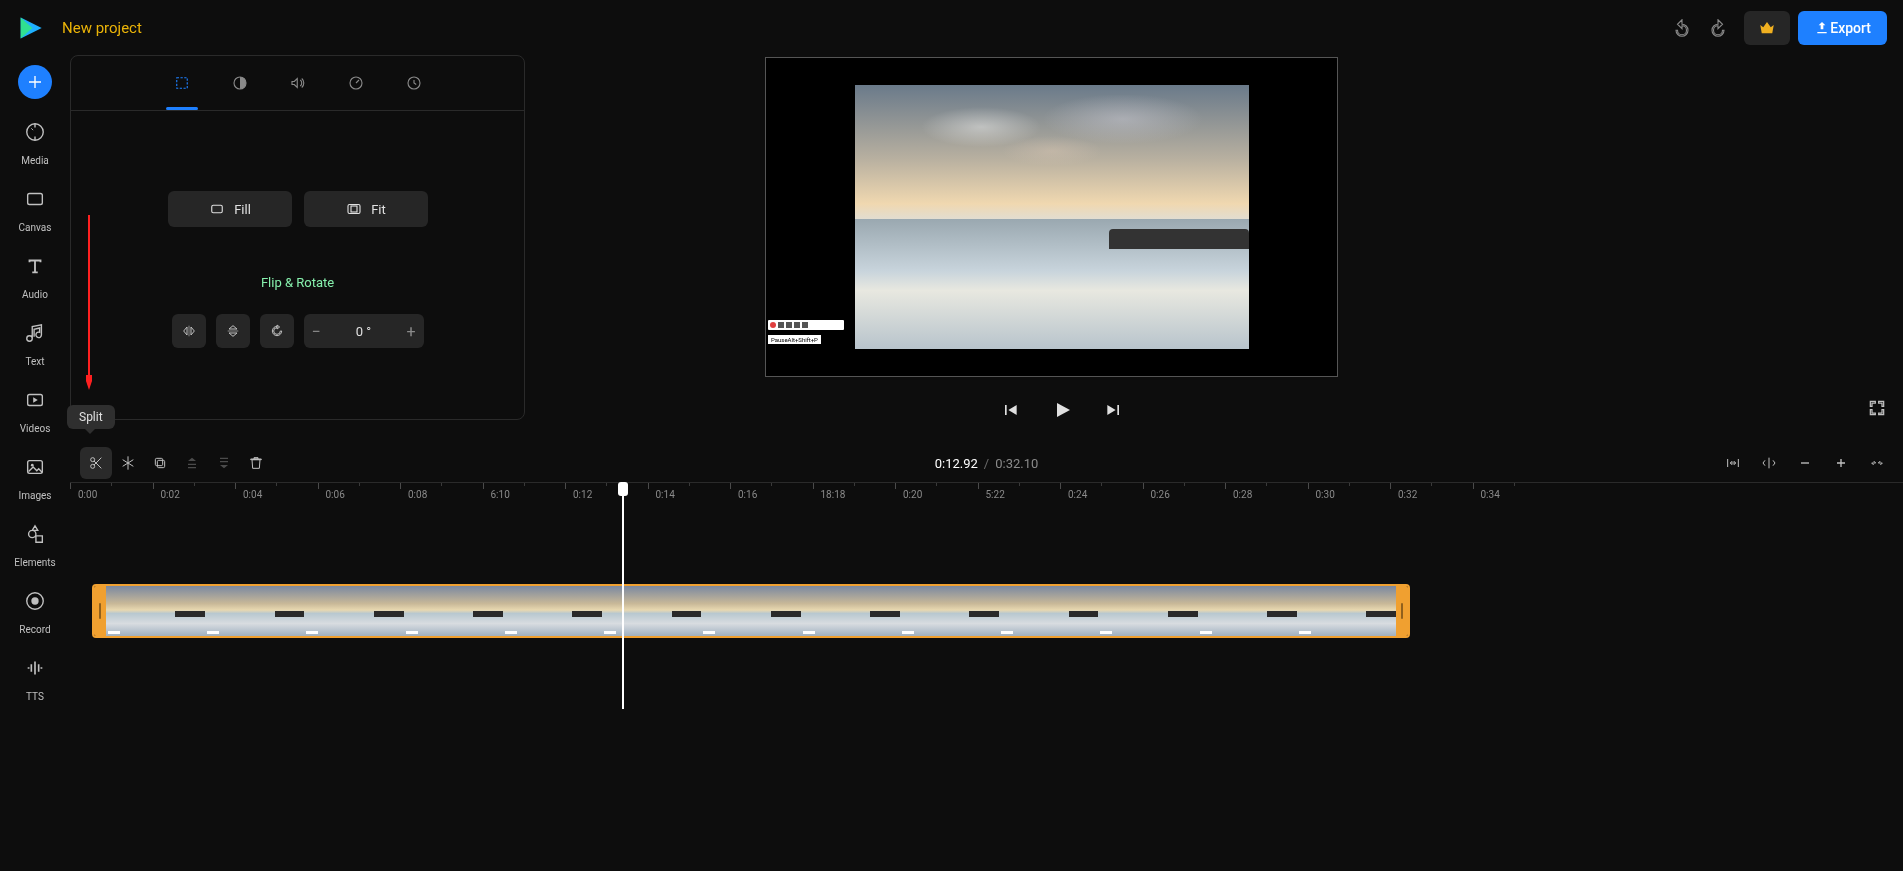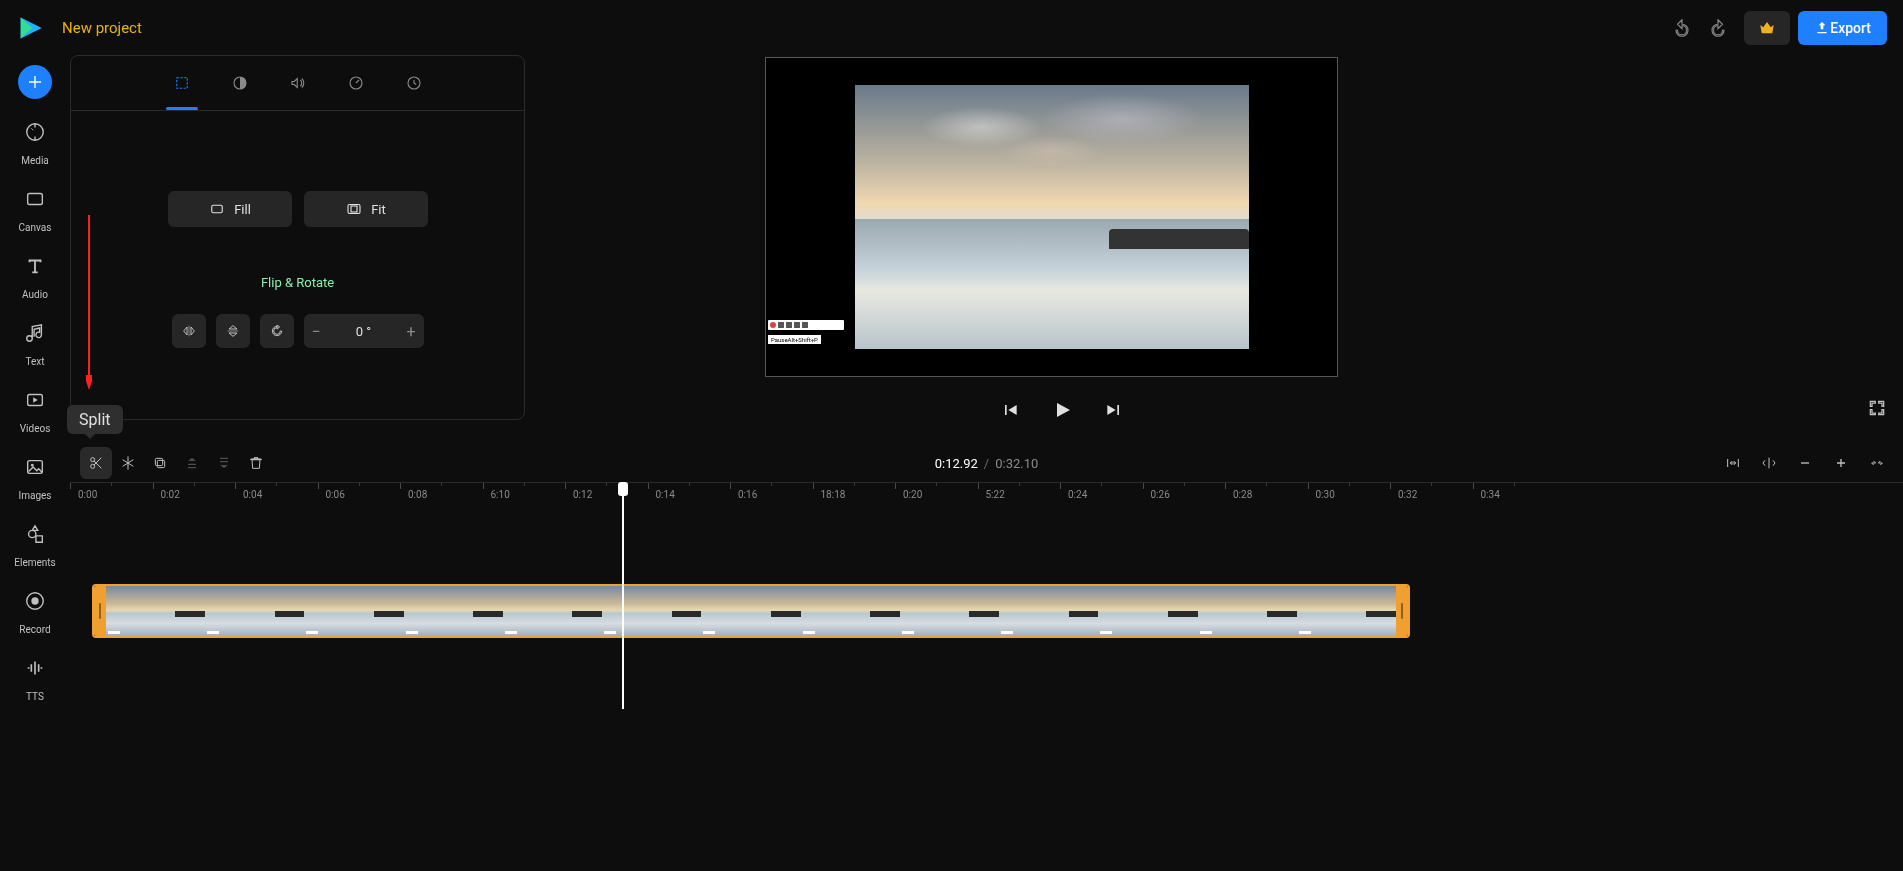--- a/index.html
+++ b/index.html
@@ -33,21 +33,21 @@
 .section-title { color: #86efac; font-size: 13px; margin-top: 48px; }
 .rotate-row { display: flex; gap: 10px; margin-top: 24px; align-items: center; }
 .square-btn { width: 34px; height: 34px; background: #262626; border-radius: 6px; display: flex; align-items: center; justify-content: center; color: #c0c0c0; cursor: pointer; }
 .angle-box { width: 120px; height: 34px; background: #262626; border-radius: 6px; display: flex; align-items: center; justify-content: space-between; padding: 0 8px; color: #e0e0e0; font-size: 13px; }
 .angle-sign { color: #8a8a8a; cursor: pointer; font-size: 16px; }
 
 
 .red-arrow { position: absolute; left: 86px; top: 215px; width: 6px; height: 175px; pointer-events: none; }
 
 
-.tooltip { position: absolute; left: 67px; top: 405px; background: #2f2f2f; color: #e0e0e0; font-size: 16px; padding: 5px 12px; border-radius: 6px; }
+.tooltip { position: absolute; left: 67px; top: 405px; background: #2f2f2f; color: #e0e0e0; font-size: 12px; padding: 5px 12px; border-radius: 6px; }
 .tooltip::after { content: ""; position: absolute; left: 18px; top: 100%; border: 5px solid transparent; border-top-color: #2f2f2f; }
 
 
 .preview { position: absolute; left: 765px; top: 57px; width: 573px; height: 320px; border: 1px solid #555; background: #000; display: flex; align-items: center; justify-content: center; }
 .preview-inner { width: 394px; height: 264px; position: relative; overflow: hidden; }
 .sky { position: absolute; inset: 0; background: linear-gradient(to bottom, #6a7a8a 0%, #b8b0a0 28%, #f0d8b0 45%, #d8e0e8 55%, #a8b8c0 100%); }
 .clouds { position: absolute; top: 10px; left: 20px; right: 20px; height: 80px; background: radial-gradient(ellipse 60px 20px at 30% 40%, rgba(255,255,255,0.4), transparent), radial-gradient(ellipse 80px 25px at 70% 30%, rgba(200,200,210,0.5), transparent), radial-gradient(ellipse 50px 15px at 50% 70%, rgba(220,200,180,0.4), transparent); }
 .sea { position: absolute; bottom: 0; left: 0; right: 0; height: 130px; background: linear-gradient(to bottom, #9aa8b0 0%, #c8d4dc 40%, #e8e8e0 55%, #b8c4cc 100%); }
 .rocks { position: absolute; right: 0; bottom: 100px; width: 140px; height: 20px; background: #333; border-radius: 4px 4px 0 0; }
 .mini-toolbar { position: absolute; left: 768px; top: 320px; width: 76px; height: 10px; background: #fff; border-radius: 1px; display:flex; align-items:center; gap:2px; padding:0 2px;}

